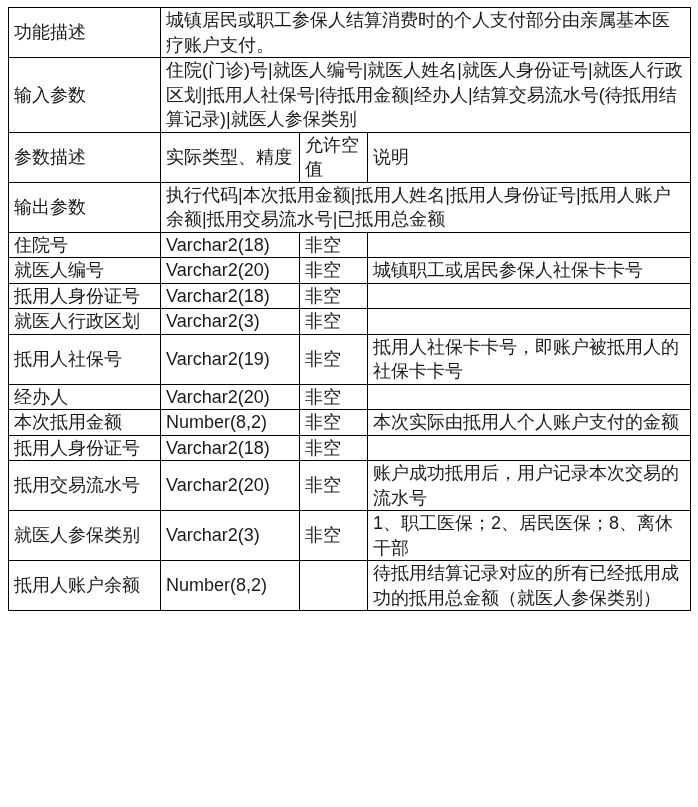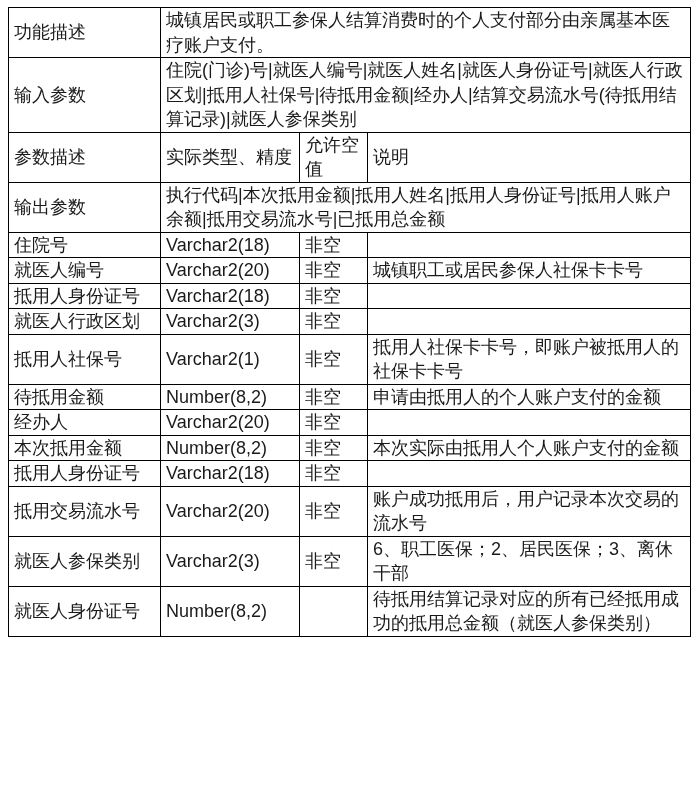--- a/index.html
+++ b/index.html
@@ -90,29 +90,23 @@
         <td></td>
       </tr>
       <tr>
         <td>就医人行政区划</td>
         <td>Varchar2(3)</td>
         <td>非空</td>
         <td></td>
       </tr>
       <tr>
         <td>抵用人社保号</td>
-        <td>Varchar2(1)</td>
+        <td>Varchar2(19)</td>
         <td>非空</td>
         <td>抵用人社保卡卡号，即账户被抵用人的社保卡卡号</td>
-      </tr>
-      <tr>
-        <td>待抵用金额</td>
-        <td>Number(8,2)</td>
-        <td>非空</td>
-        <td>申请由抵用人的个人账户支付的金额</td>
       </tr>
       <tr>
         <td>经办人</td>
         <td>Varchar2(20)</td>
         <td>非空</td>
         <td></td>
       </tr>
       <tr>
         <td>本次抵用金额</td>
         <td>Number(8,2)</td>
@@ -128,23 +122,23 @@
       <tr>
         <td>抵用交易流水号</td>
         <td>Varchar2(20)</td>
         <td>非空</td>
         <td>账户成功抵用后，用户记录本次交易的流水号</td>
       </tr>
       <tr>
         <td>就医人参保类别</td>
         <td>Varchar2(3)</td>
         <td>非空</td>
-        <td>6、职工医保；2、居民医保；3、离休干部</td>
+        <td>1、职工医保；2、居民医保；8、离休干部</td>
       </tr>
       <tr>
-        <td>就医人身份证号</td>
+        <td>抵用人账户余额</td>
         <td>Number(8,2)</td>
         <td></td>
         <td>待抵用结算记录对应的所有已经抵用成功的抵用总金额（就医人参保类别）</td>
       </tr>
     </tbody>
   </table>
 </div>
 
 </body></html>

